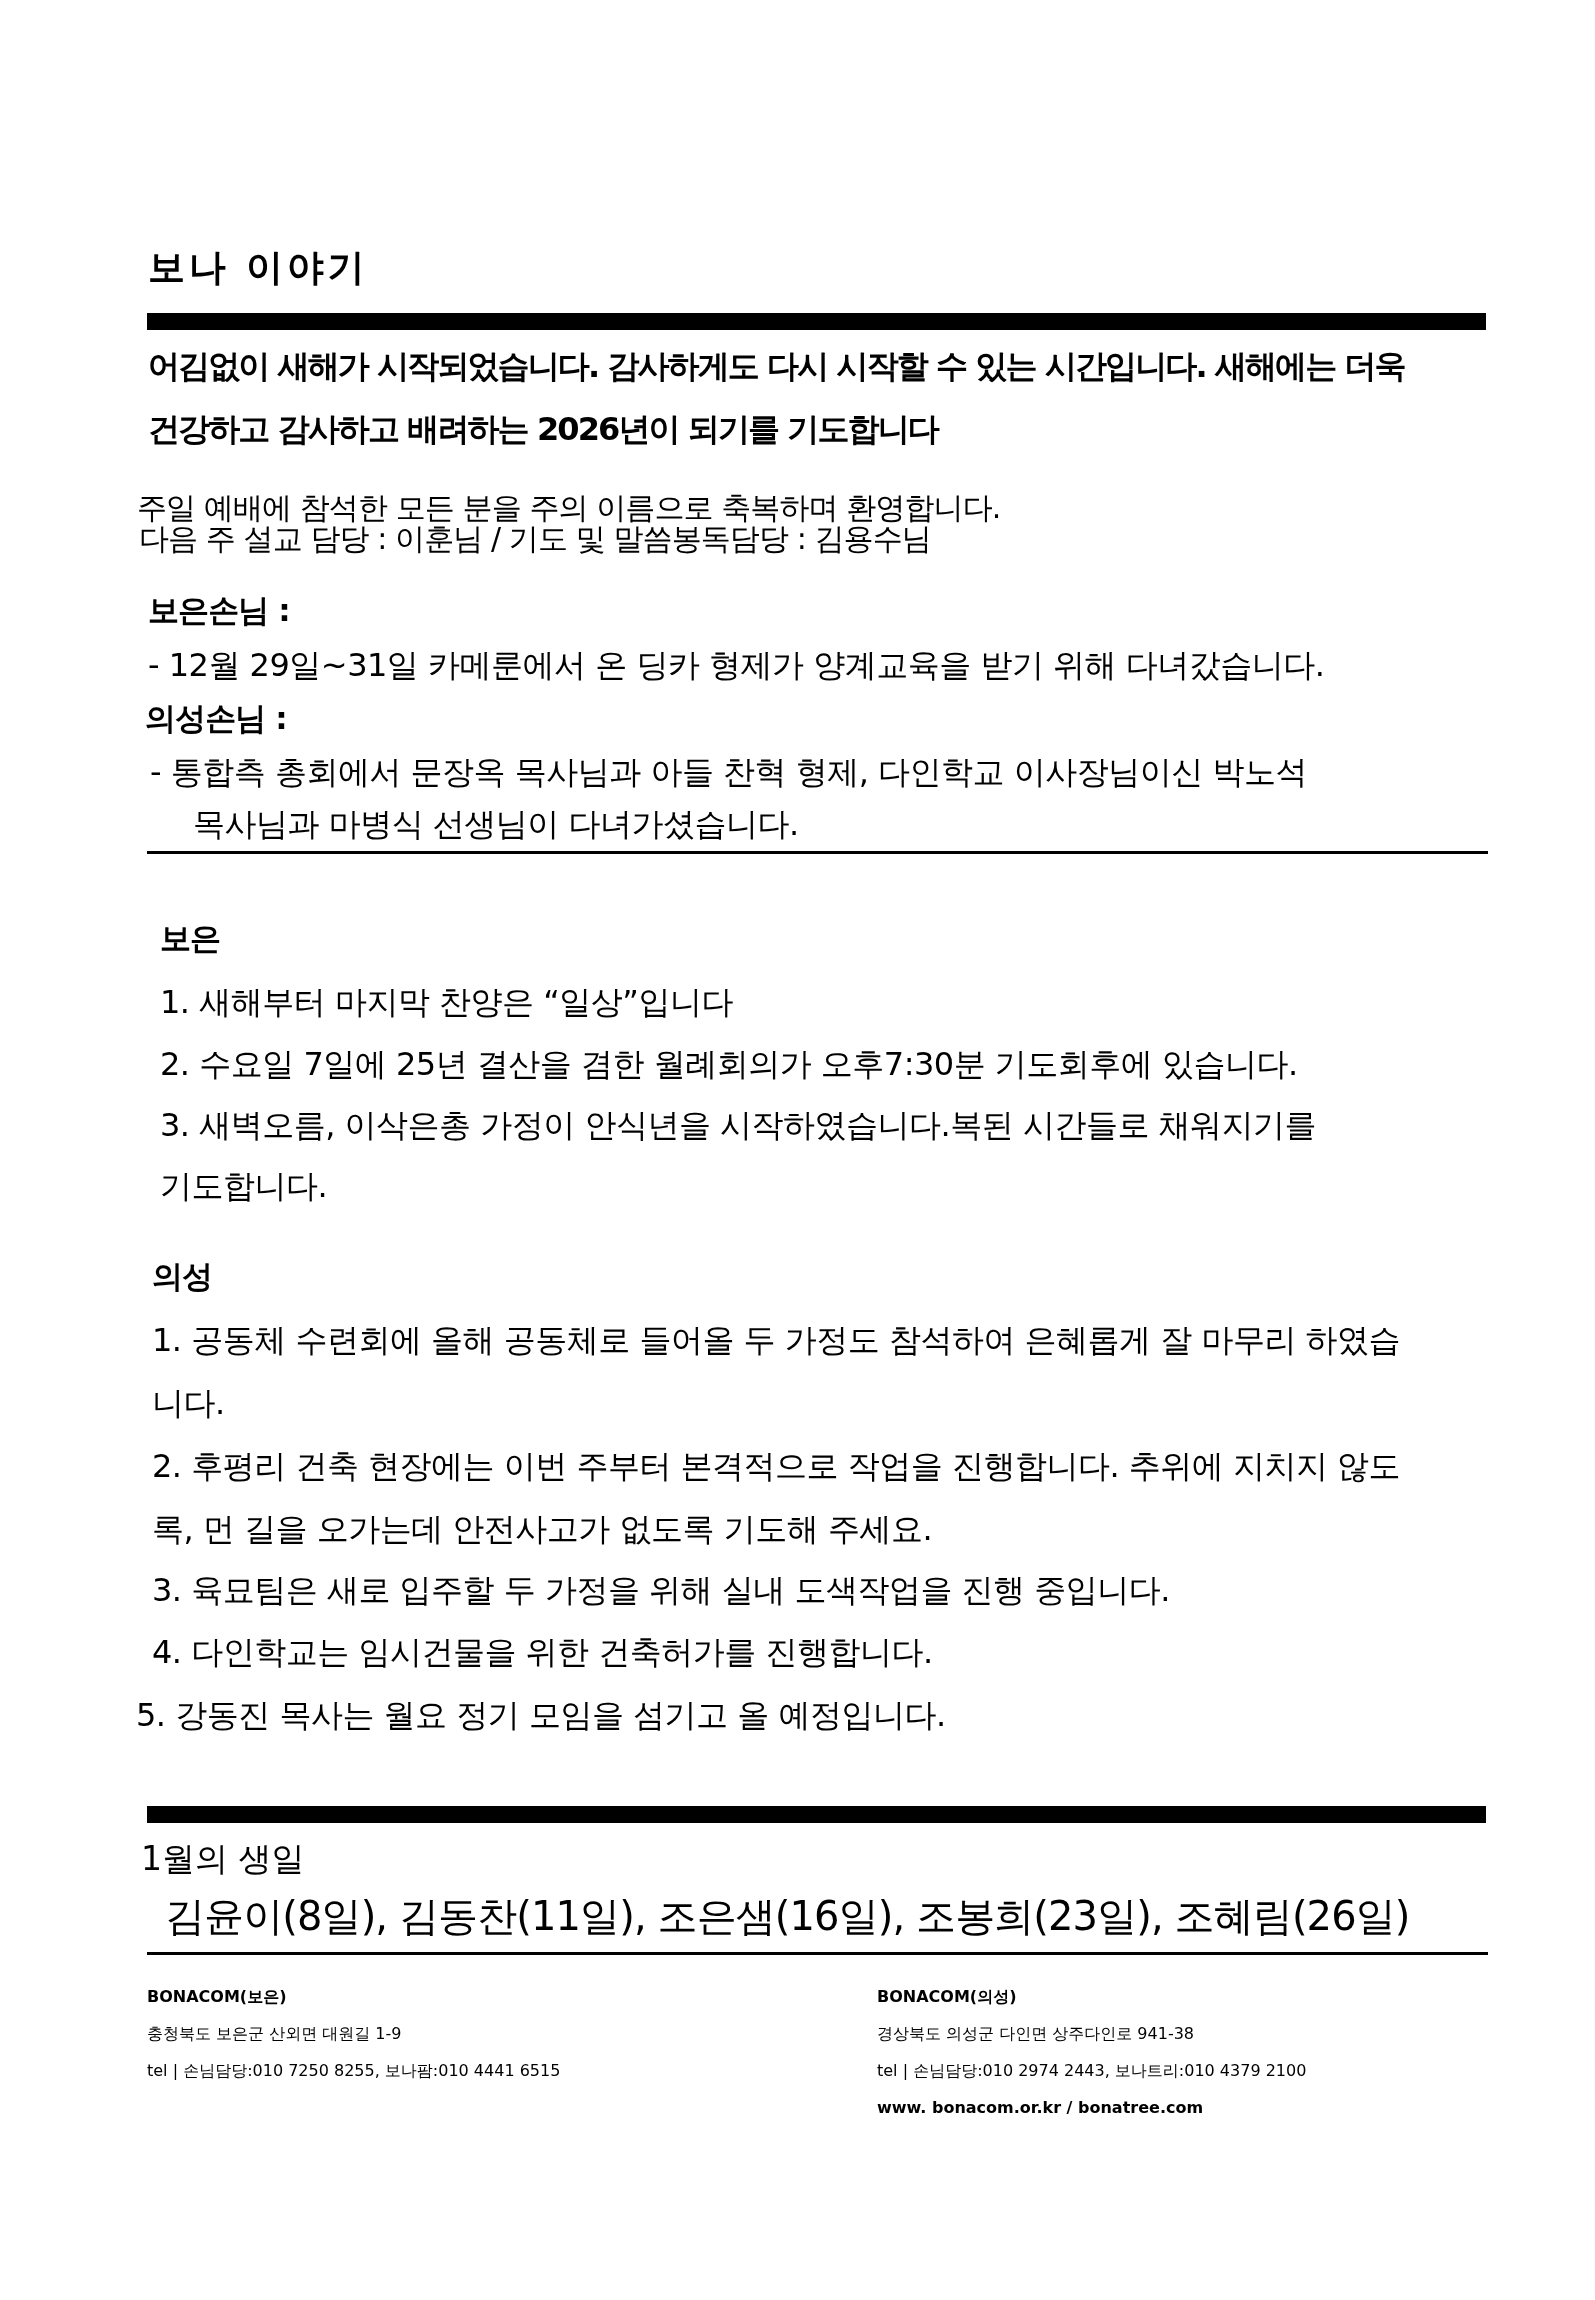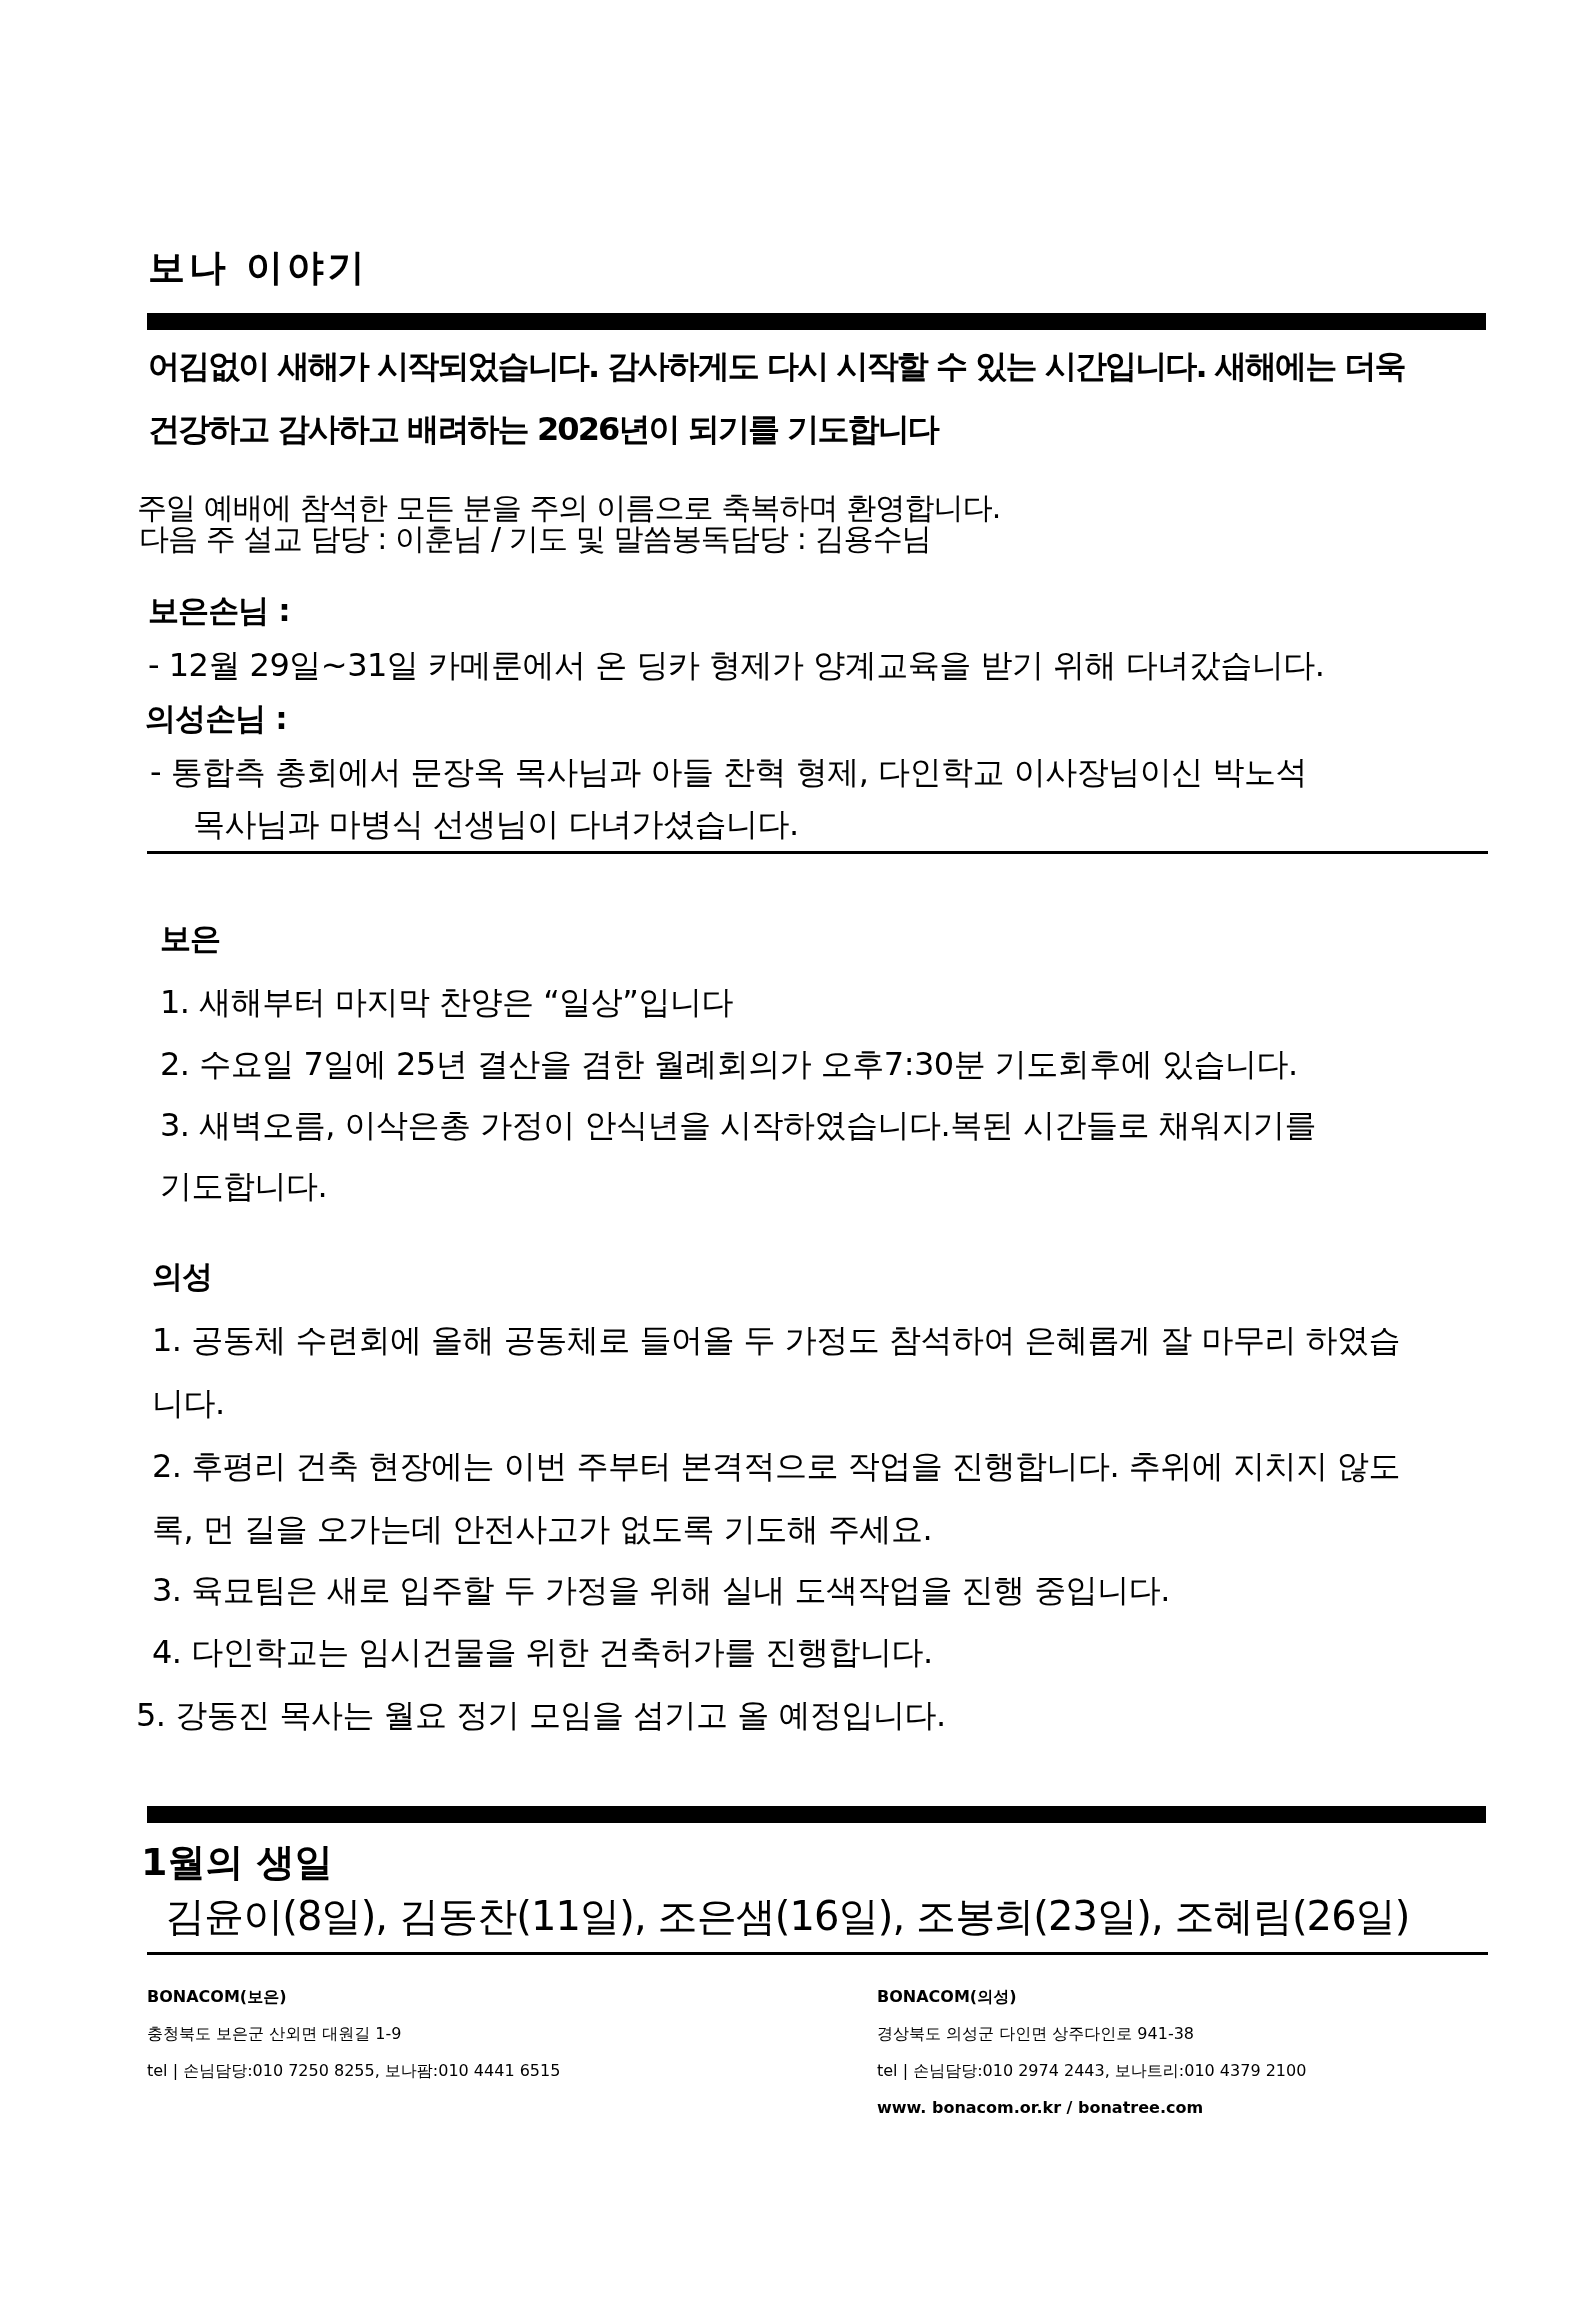--- a/index.html
+++ b/index.html
@@ -8,21 +8,21 @@
       font-family: "DejaVu Sans", "Liberation Sans", sans-serif; color: #000;
     }
     .abs { position: absolute; white-space: nowrap; }
     .title { left: 148px; top: 243px; font-size: 37px; font-weight: bold; letter-spacing: 3.7px; }
     .rule-thick { position: absolute; left: 147px; width: 1339px; height: 16.7px; background: #000; }
     .rule-thin { position: absolute; left: 147px; width: 1341px; height: 2.8px; background: #000; }
     .intro-bold { left: 148px; font-size: 32px; font-weight: bold; letter-spacing: -1.9px; text-align: center; }
     .plain { font-size: 30px; letter-spacing: -0.9px; }
     .sub-head { font-size: 31px; font-weight: bold; letter-spacing: -0.9px; }
     .item { font-size: 32px; letter-spacing: -0.5px; }
-    .bday-head { left: 141px; top: 1837px; font-size: 38px; font-weight: bold; }
+    .bday-head { left: 141px; top: 1837px; font-size: 33px; font-weight: normal; }
     .bday-list { left: 165px; top: 1889px; font-size: 40px; letter-spacing: -0.9px; }
     .foot { font-size: 16px; line-height: 37px; }
     .foot-b { font-weight: bold; }
   </style>
 </head>
 <body>
 
 <div class="abs title">보나 이야기</div>
 <div class="rule-thick" style="top:313px;"></div>
 

